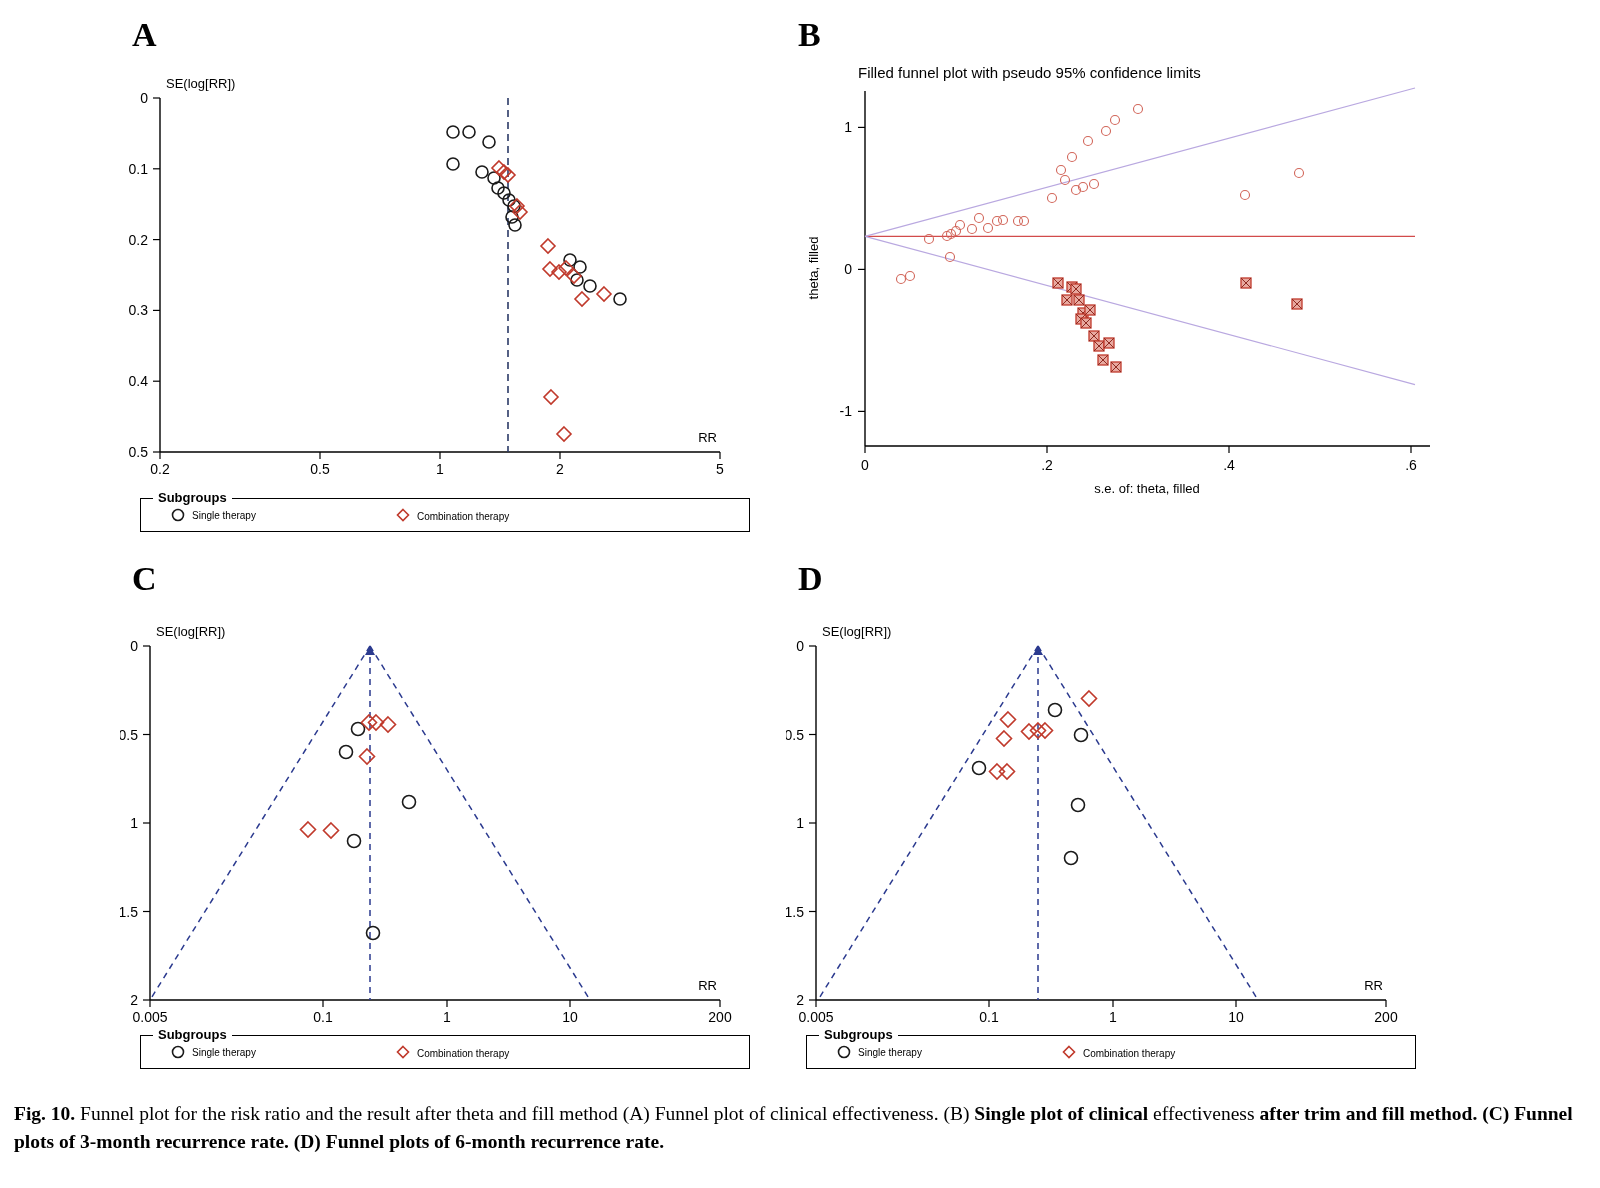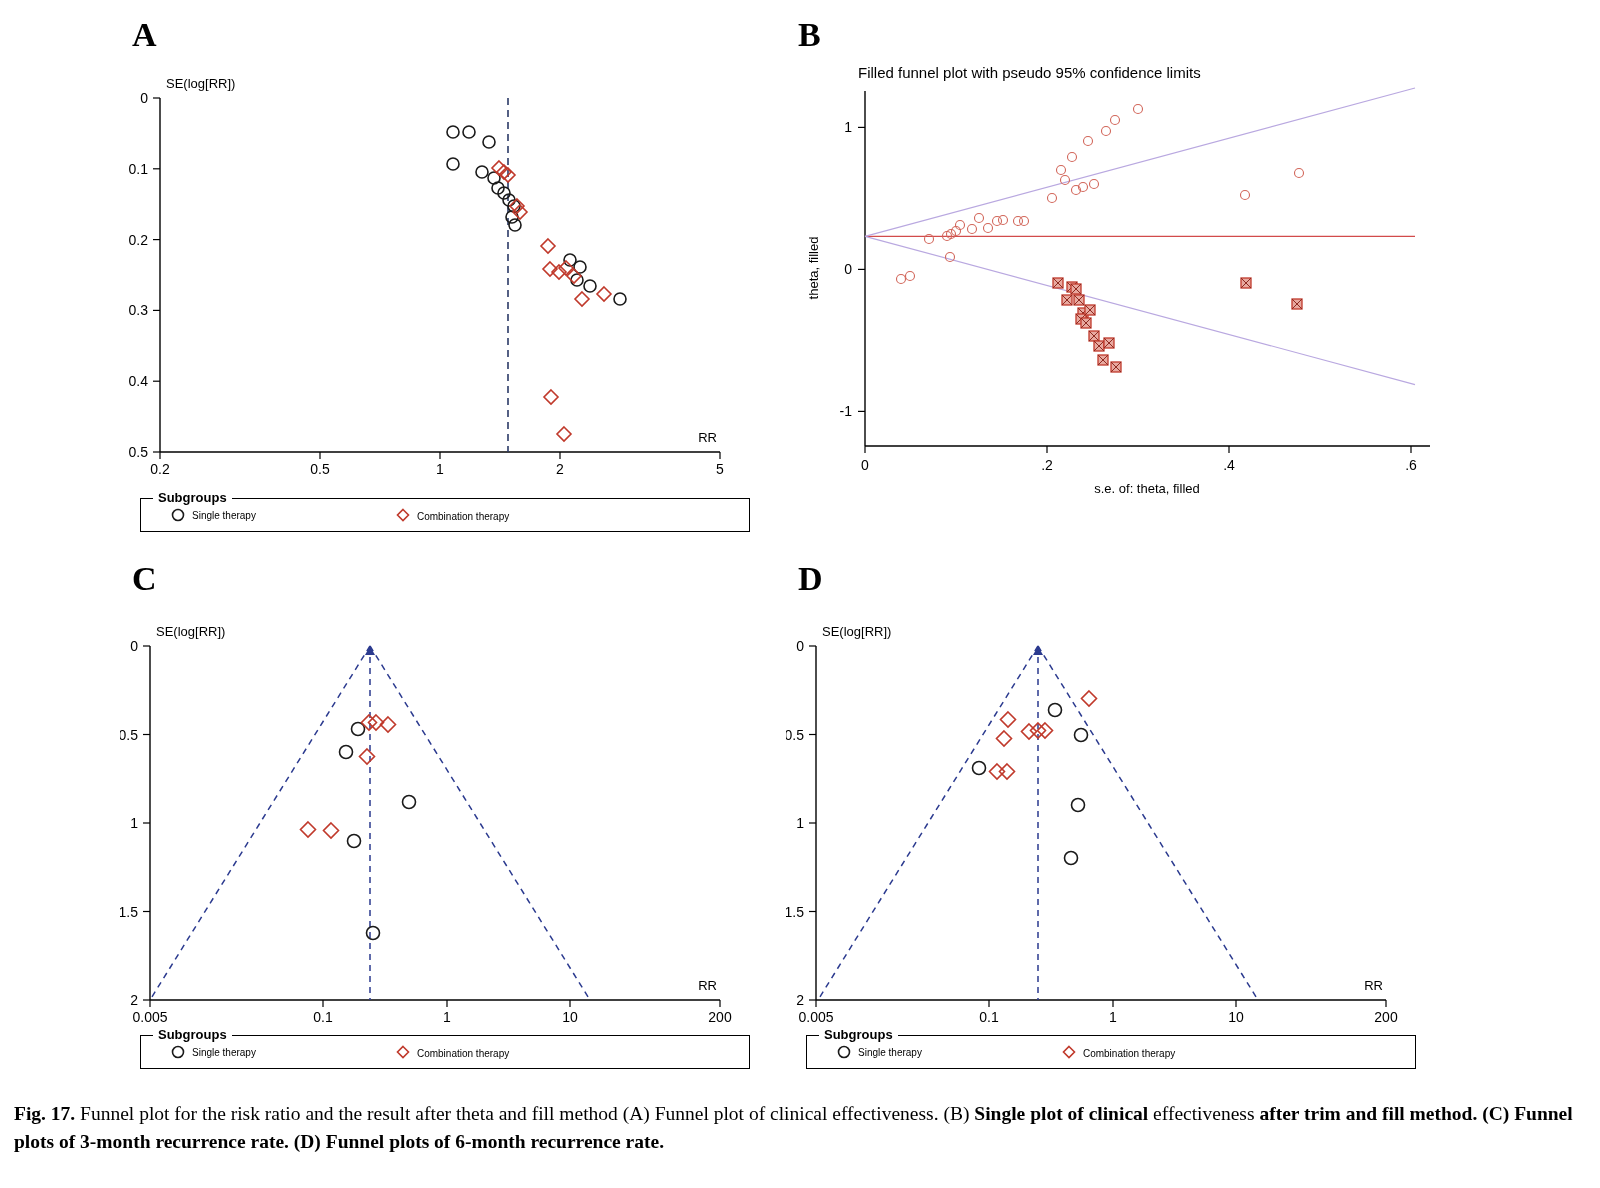--- a/index.html
+++ b/index.html
@@ -537,14 +537,14 @@
         <svg width="14" height="14">
             <path class="diam-comb" d="M7,1.5 l5.5,5.5 l-5.5,5.5 l-5.5,-5.5 Z"></path>
           </svg>
       </span>
       <span>Combination therapy</span>
     </span>
   </div>
 </div>
 
 <div class="caption">
-  <b>Fig. 17.</b><span> Funnel plot for the risk ratio and the result after theta and fill method (A) Funnel plot of clinical effectiveness. (B) </span><b>Single plot of clinical</b><span> effectiveness </span><b>after trim and fill method. (C) Funnel plots of 3-month recurrence rate. (D) Funnel plots of 6-month recurrence rate.</b>
+  <b>Fig. 10.</b><span> Funnel plot for the risk ratio and the result after theta and fill method (A) Funnel plot of clinical effectiveness. (B) </span><b>Single plot of clinical</b><span> effectiveness </span><b>after trim and fill method. (C) Funnel plots of 3-month recurrence rate. (D) Funnel plots of 6-month recurrence rate.</b>
 </div>
 
 </body></html>

